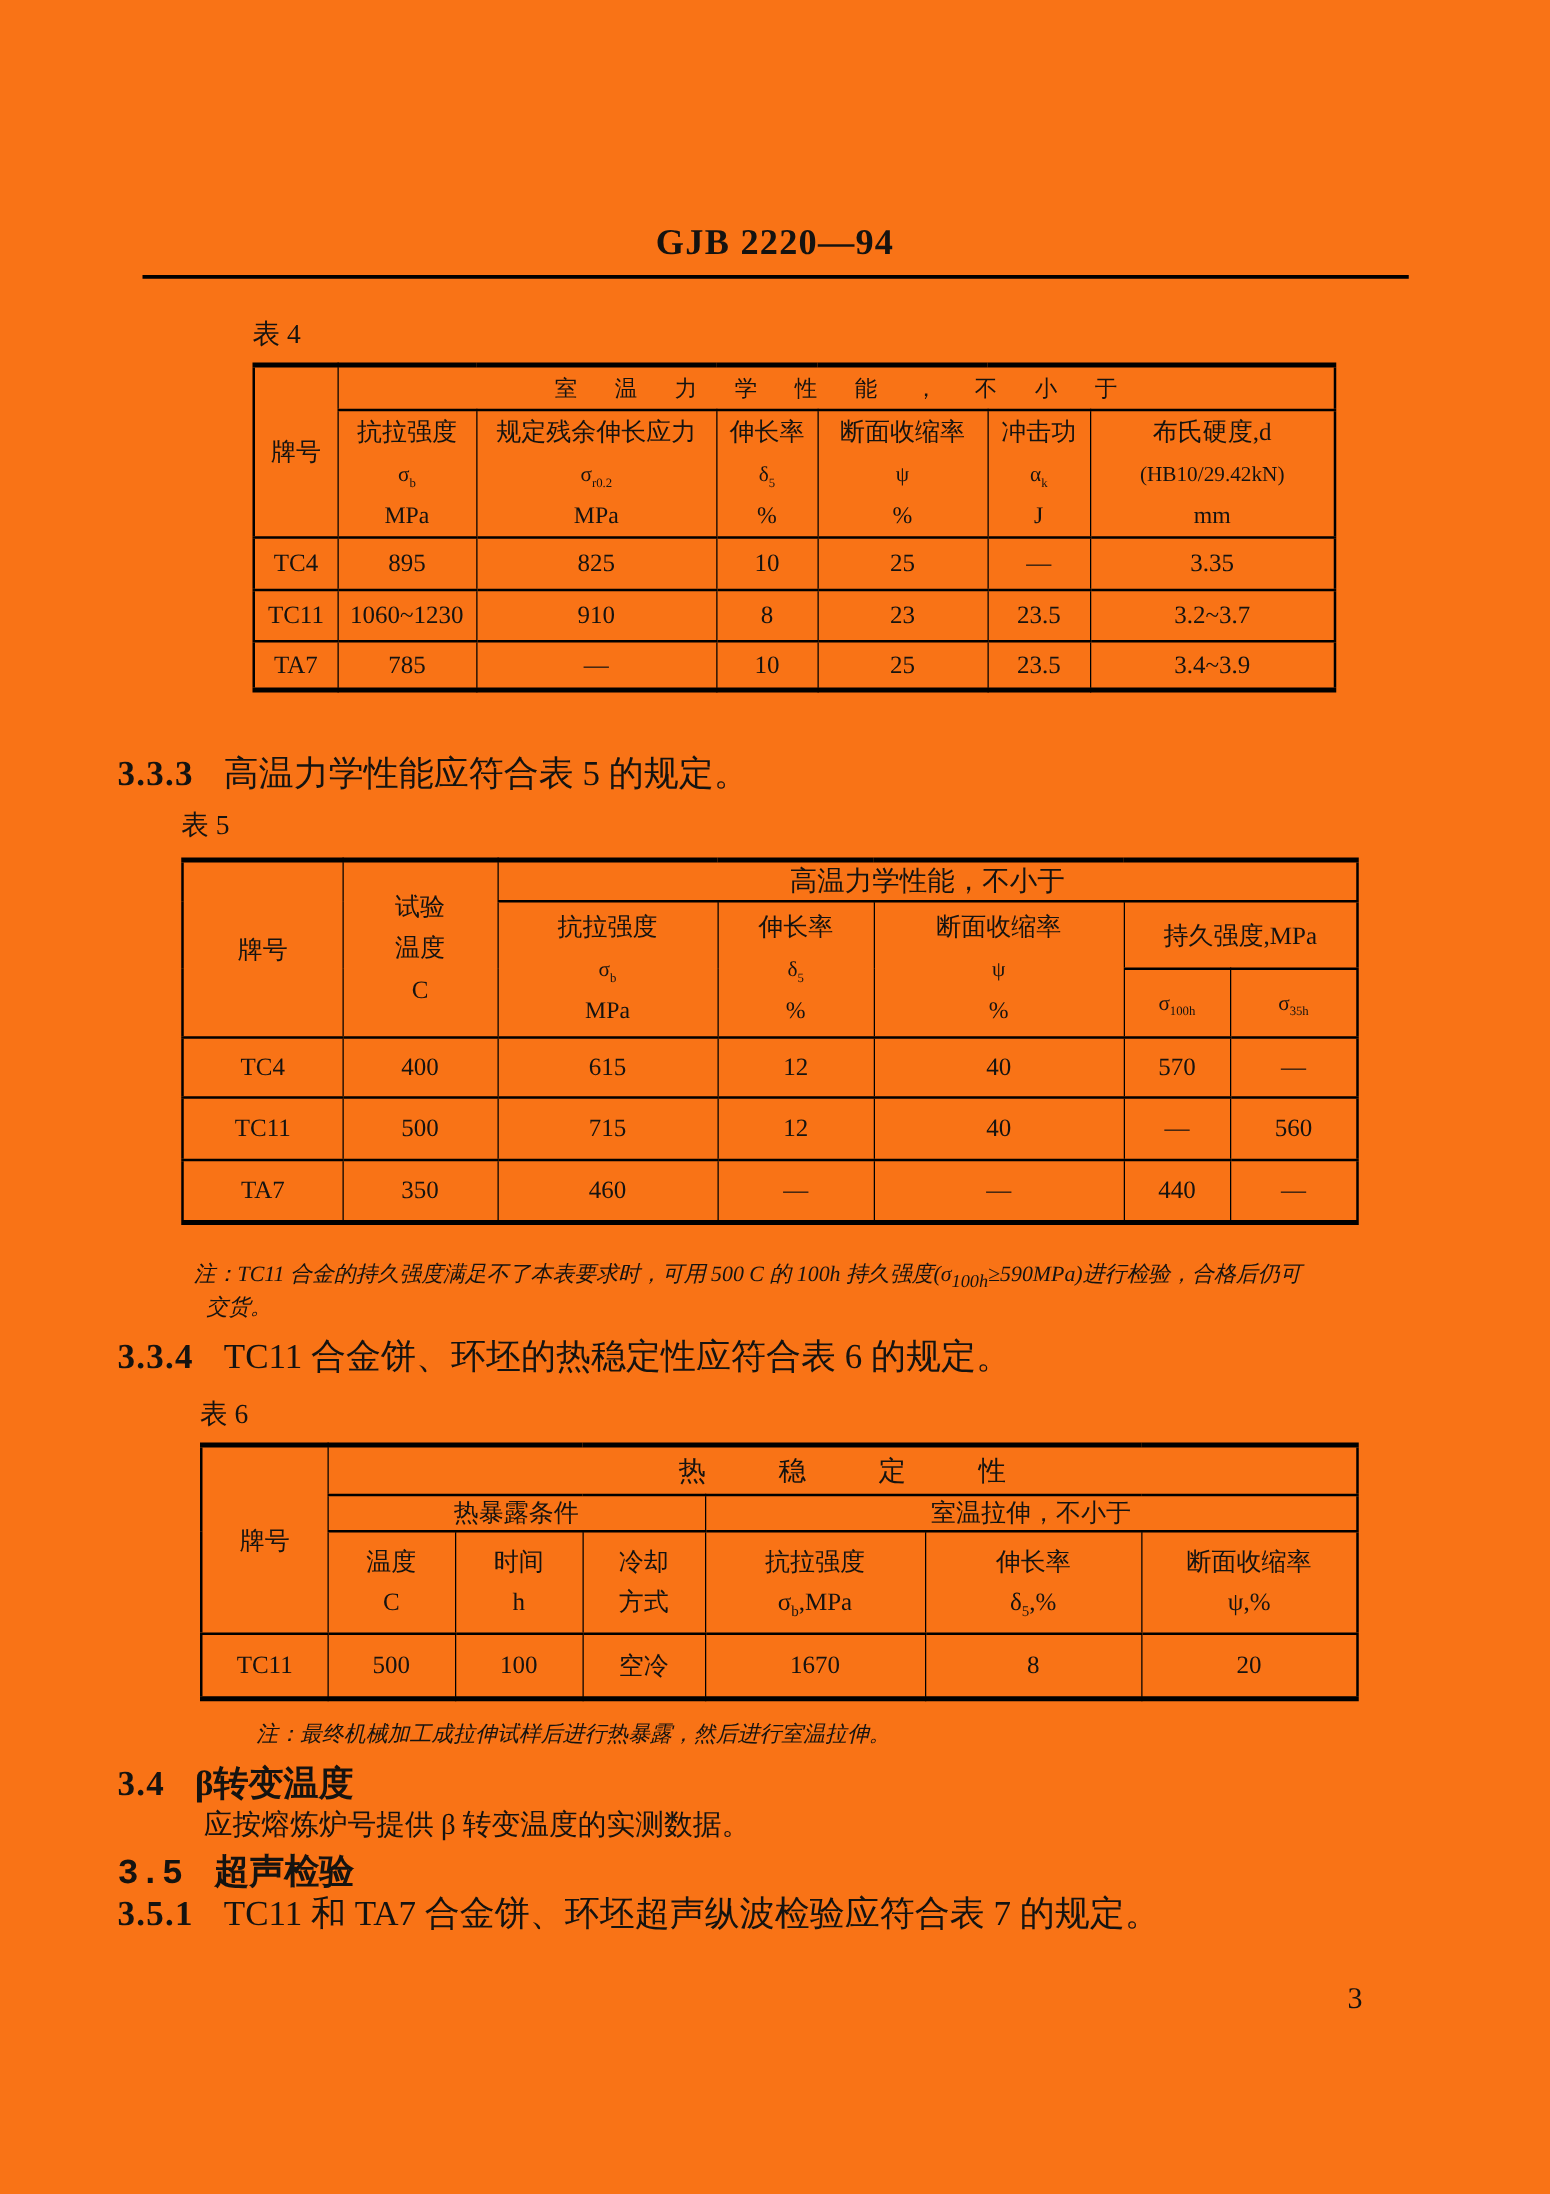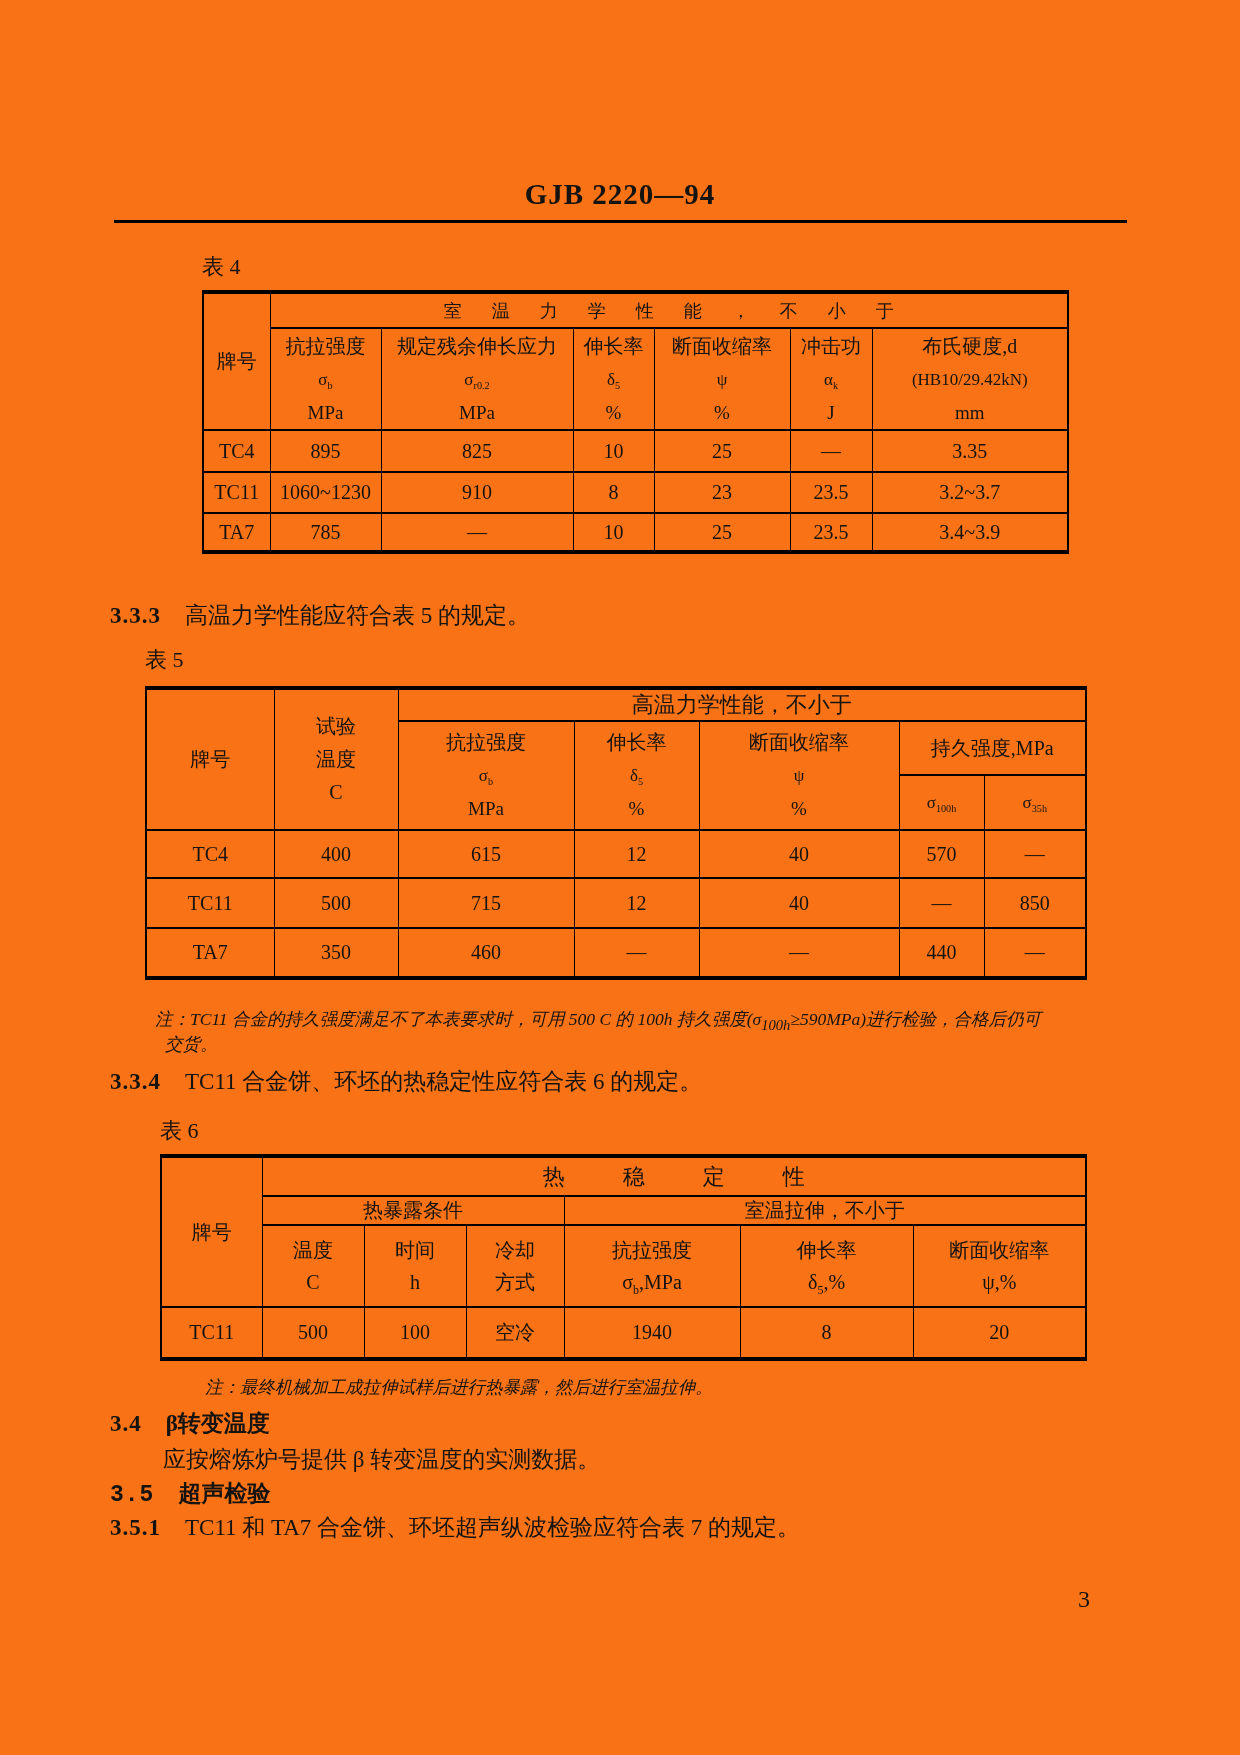--- a/index.html
+++ b/index.html
@@ -31,21 +31,21 @@
 
   .grp-hdr4 { letter-spacing:30px; text-indent:30px; font-size:18px; }
   .grp-hdr5 { font-size:22px; }
   .grp-hdr6 { letter-spacing:58px; text-indent:58px; font-size:22px; }
   .sub-hdr  { line-height:33px; }
   .h-name { font-size:20px; }
   .h-sym  { font-size:17px; }
   .h-unit { font-size:19px; }
   .two-line { line-height:32px; }
 
-  .sec-line { position:absolute; left:110px; font-size:23px; white-space:nowrap; }
+  .sec-line { position:absolute; left:94px; font-size:28px; white-space:nowrap; }
   .sec-num { display:inline-block; margin-right:24px; font-weight:bold; letter-spacing:1px; }
   .sec-title { font-weight:bold; }
   .sec-body { position:absolute; left:163px; font-size:23px; white-space:nowrap; }
 
   .note { position:absolute; font-size:17.5px; line-height:19px;font-style:italic; }
   .note .cont { margin-left:10px; }
 
   .page-num { position:absolute; top:1586px; left:1078px; font-size:24px; }
 </style>
 </head>
@@ -192,21 +192,21 @@
       <td>570</td>
       <td>—</td>
     </tr>
     <tr style="height:50px">
       <td>TC11</td>
       <td>500</td>
       <td>715</td>
       <td>12</td>
       <td>40</td>
       <td>—</td>
-      <td>850</td>
+      <td>560</td>
     </tr>
     <tr style="height:50px">
       <td>TA7</td>
       <td>350</td>
       <td>460</td>
       <td>—</td>
       <td>—</td>
       <td>440</td>
       <td>—</td>
     </tr>
@@ -267,21 +267,21 @@
       <td class="two-line">
         <div>断面收缩率</div>
         <div>ψ,%</div>
       </td>
     </tr>
     <tr style="height:52px">
       <td>TC11</td>
       <td>500</td>
       <td>100</td>
       <td>空冷</td>
-      <td>1940</td>
+      <td>1670</td>
       <td>8</td>
       <td>20</td>
     </tr>
   </tbody>
     </table>
 
   <div class="note" style="top:1378px; left:205px; width:860px;">
     <div>注：最终机械加工成拉伸试样后进行热暴露，然后进行室温拉伸。</div>
   </div>
 

